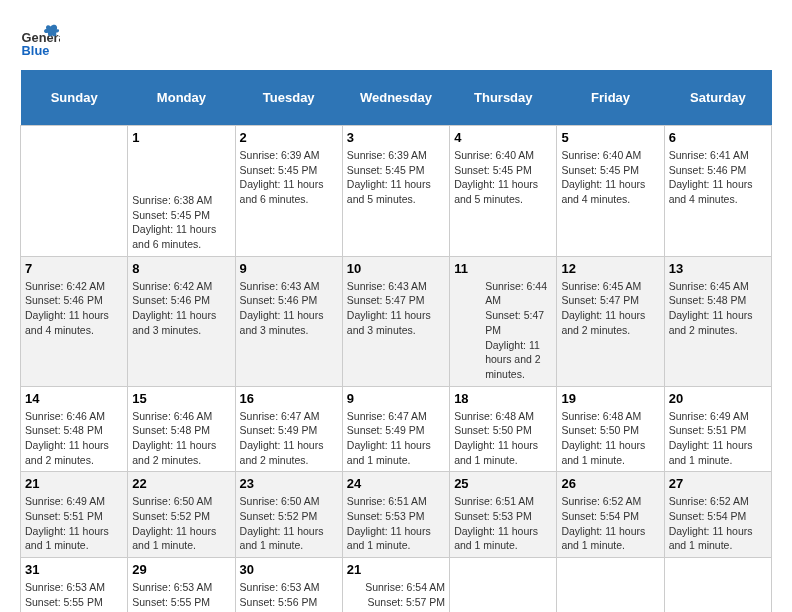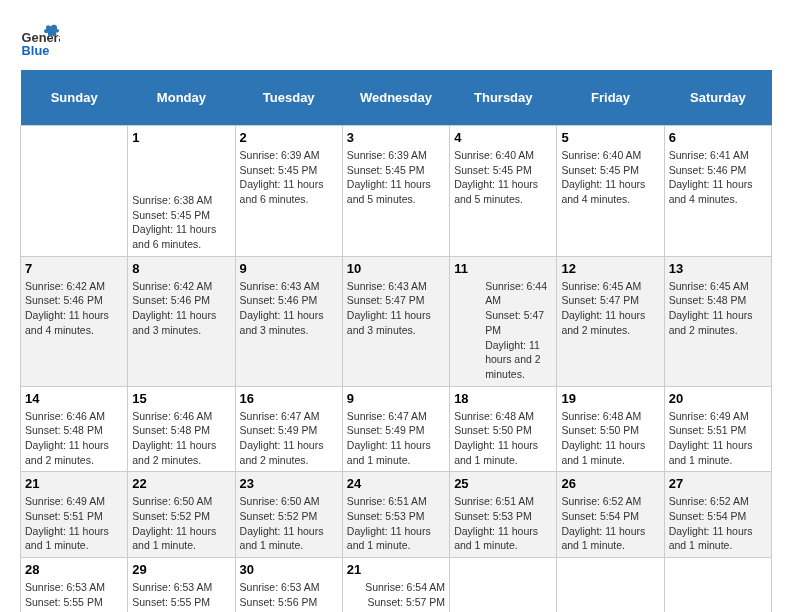--- a/index.html
+++ b/index.html
@@ -270,21 +270,21 @@
         </td>
         <td>
           <div class="day-num">27</div>
           <div class="day-info" style="white-space: pre-line;">Sunrise: 6:52 AM
 Sunset: 5:54 PM
 Daylight: 11 hours and 1 minute.</div>
         </td>
       </tr>
       <tr>
         <td>
-          <div class="day-num">28</div>
+          <div class="day-num">31</div>
           <div class="day-info" style="white-space: pre-line;">Sunrise: 6:53 AM
 Sunset: 5:55 PM
 Daylight: 11 hours and 2 minutes.</div>
         </td>
         <td>
           <div class="day-num">29</div>
           <div class="day-info" style="white-space: pre-line;">Sunrise: 6:53 AM
 Sunset: 5:55 PM
 Daylight: 11 hours and 2 minutes.</div>
         </td>

